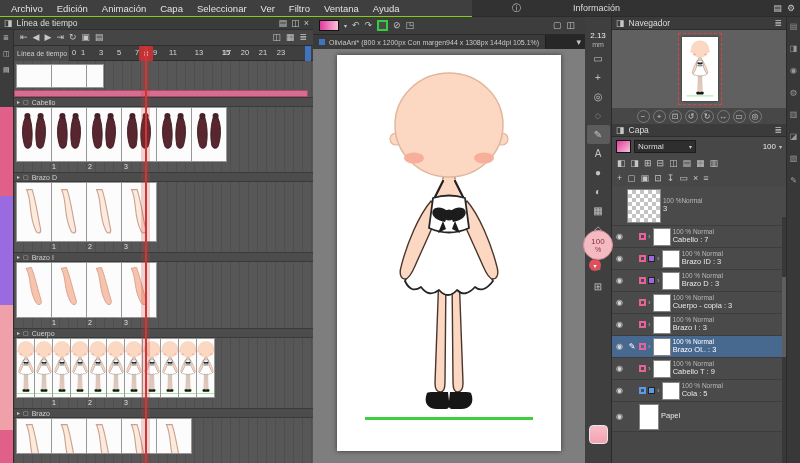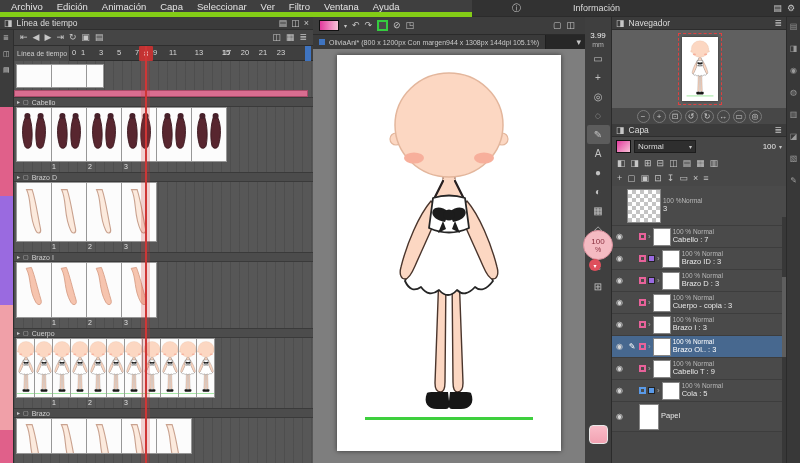--- a/index.html
+++ b/index.html
@@ -3,21 +3,21 @@
 <meta charset="utf-8">
 <style>
   *{box-sizing:border-box;margin:0;padding:0}
   html,body{width:800px;height:463px;overflow:hidden;background:#333}
   #app{position:relative;width:800px;height:463px;font-family:"Liberation Sans",sans-serif;
        background:#4a4a4a;color:#ddd;font-size:10px;user-select:none}
   .abs{position:absolute}
   .ic{display:inline-flex;align-items:center;justify-content:center;color:#c6c6c6;font-size:9px;line-height:1}
   
   .menubar{left:0;top:0;width:472px;height:17px;background:#3f3f3f;display:flex;align-items:center;
-           padding-left:4px;border-bottom:5px solid #84cc16}
+           padding-left:4px;border-bottom:1px solid #84cc16}
   .menubar span{padding:2px 7px;font-size:9.5px;color:#e3e3e3;white-space:nowrap}
   .infostrip{left:472px;top:0;width:328px;height:17px;background:#323232;border-bottom:1px solid #2b2b2b;
              display:flex;align-items:center;font-size:9px}
   .infostrip .title{margin-left:52px;color:#ddd;font-size:9px}
   
   .tlpanel{left:0;top:17px;width:313px;height:446px;background:#4e4e4e;border-right:1px solid #2b2b2b}
   .tl-titlebar{left:0;top:0;width:313px;height:13px;background:#3b3b3b;display:flex;align-items:center;
                gap:4px;padding:0 4px;border-bottom:1px solid #2e2e2e;font-size:8.5px}
   .tl-rail{left:0;top:13px;width:14px;height:433px;background:#3c3c3c;border-right:1px solid #2e2e2e}
   .railstrip{position:absolute;left:0;width:13px}
@@ -484,21 +484,21 @@
       <div class="page">
         <svg width="200" height="370" viewBox="0 0 200 370" style="position:absolute;left:12px;top:10px">
           <use href="#sym-character"></use>
         </svg>
       </div>
     </div>
   </div>
 
   <div class="abs toolstrip">
     <div class="bsize">
-      <div>3.99</div>
+      <div>2.13</div>
       <div class="bunit">mm</div>
     </div>
     <span class="tool">▭</span>
     <span class="tool">+</span>
     <span class="tool">◎</span>
     <span class="tool">◌</span>
     <span class="tool sel">✎</span>
     <span class="tool">A</span>
     <span class="tool">●</span>
     <span class="tool">◐</span>

